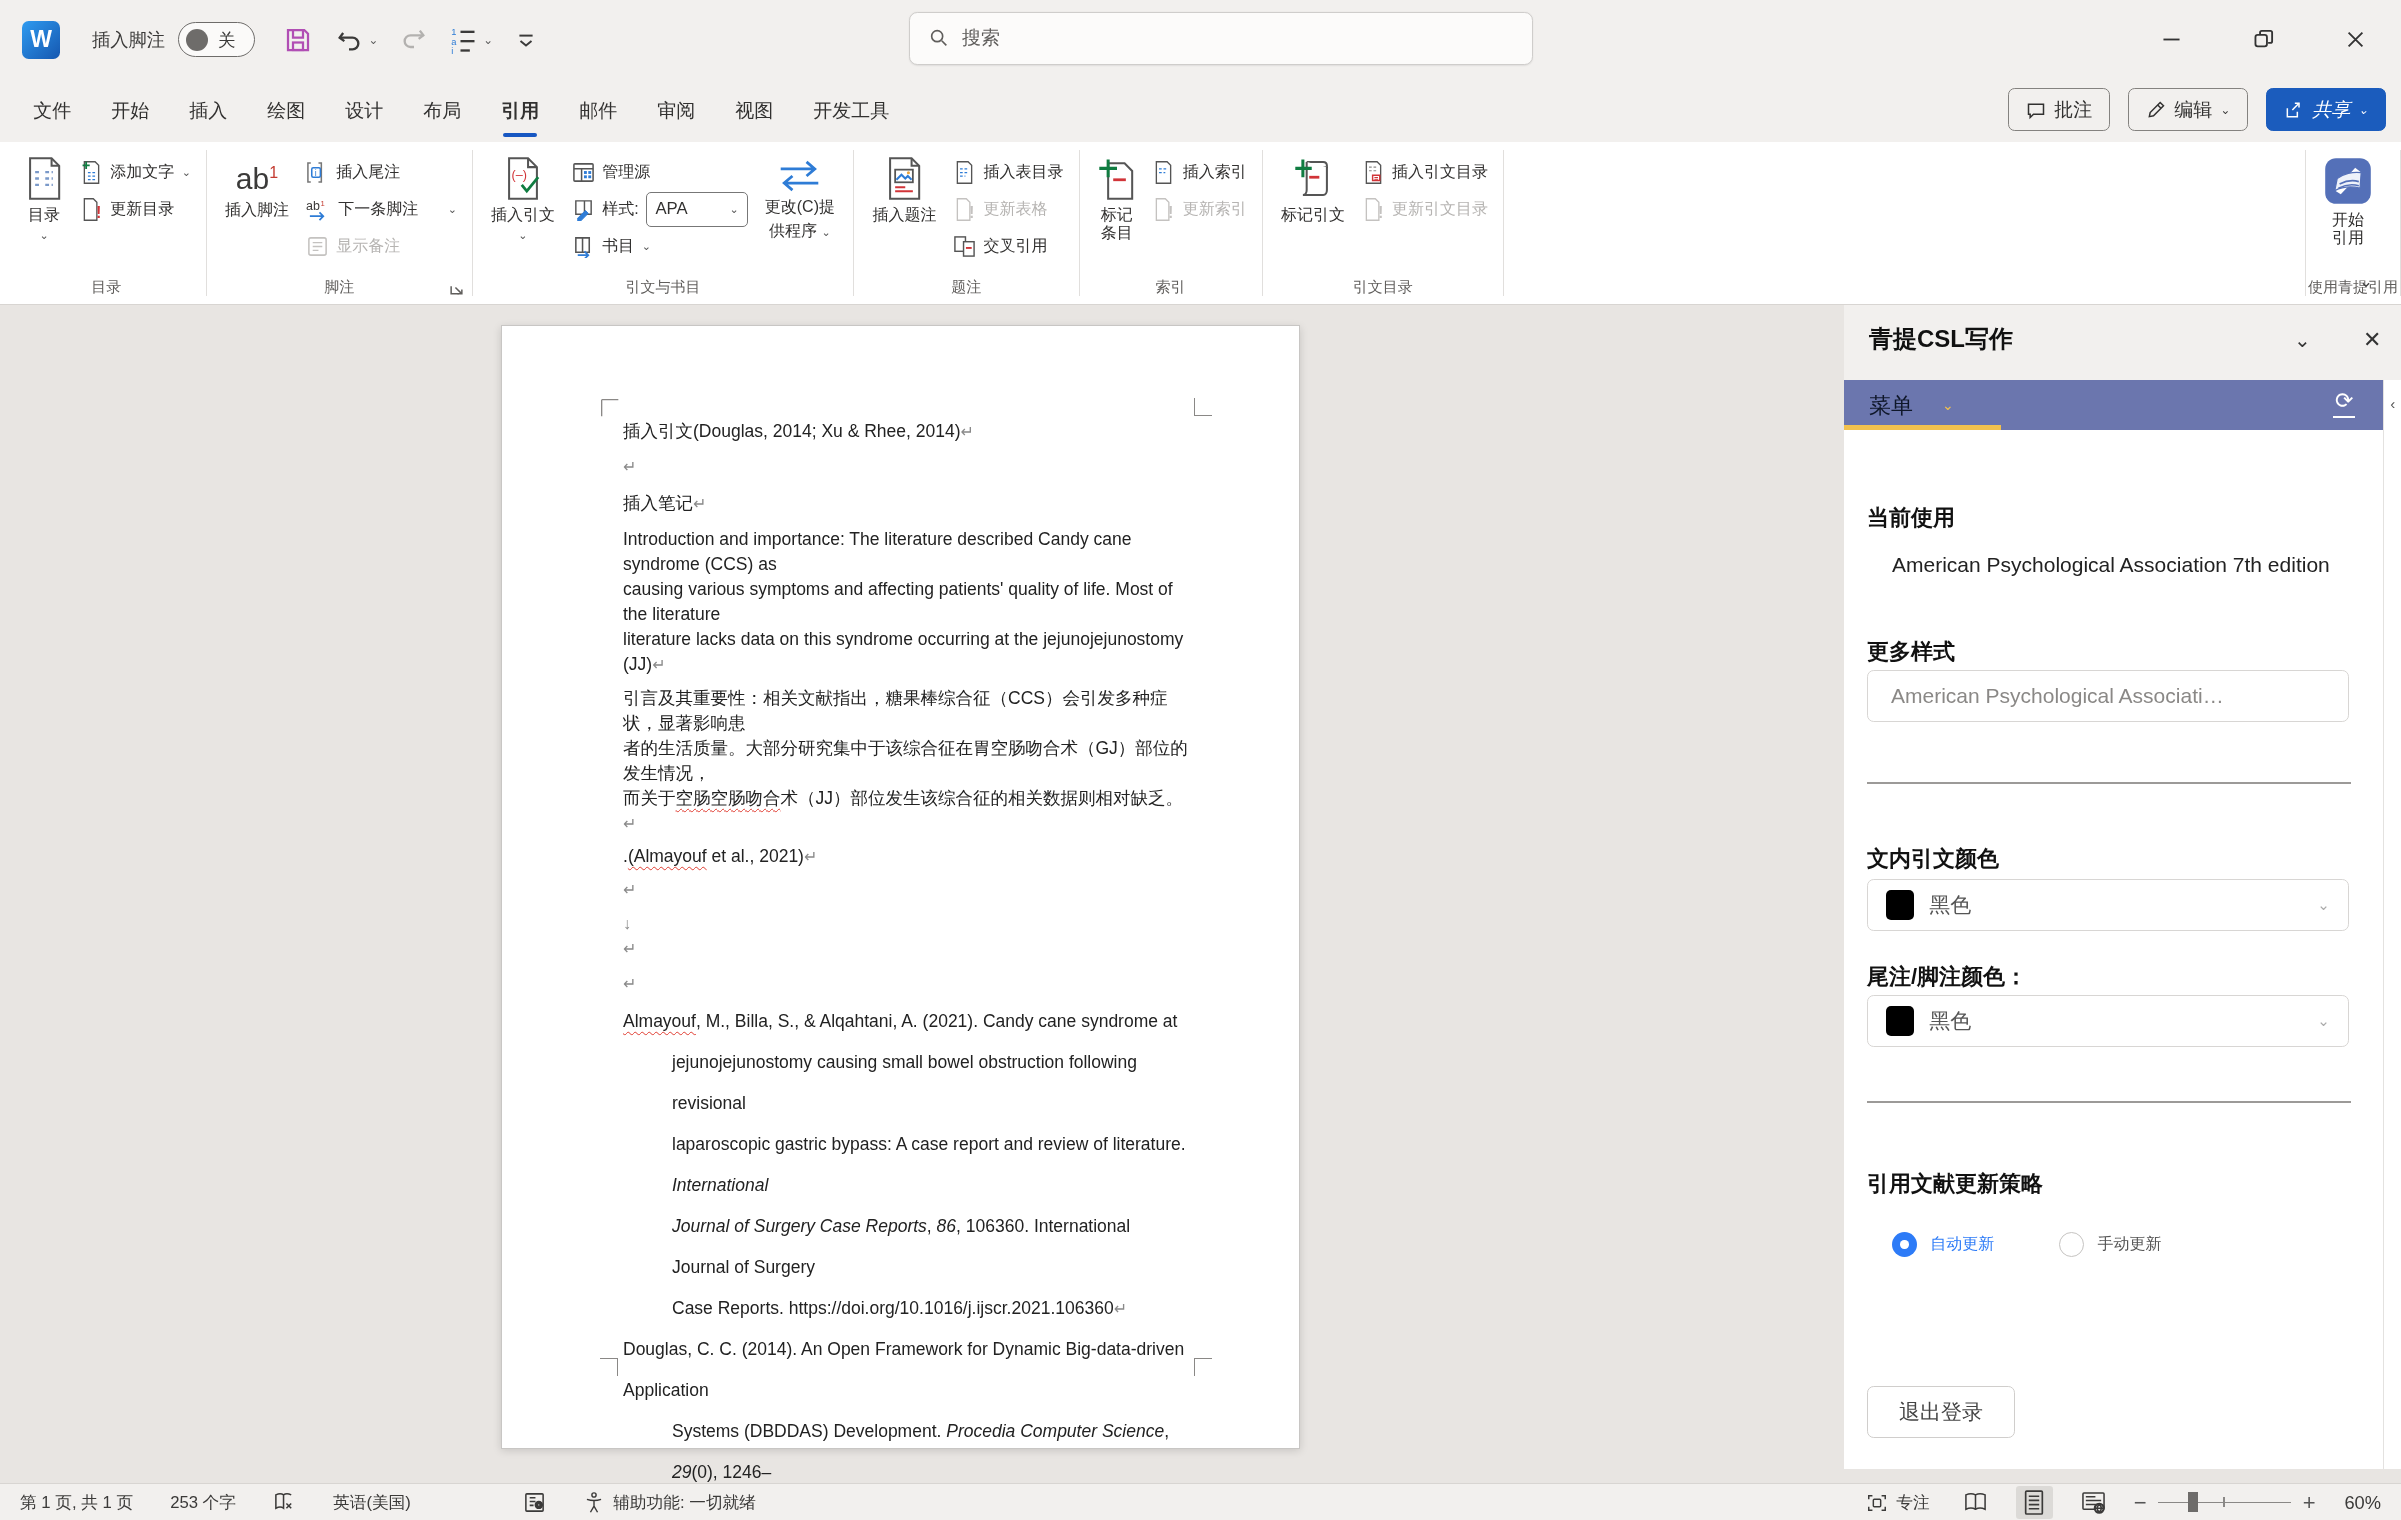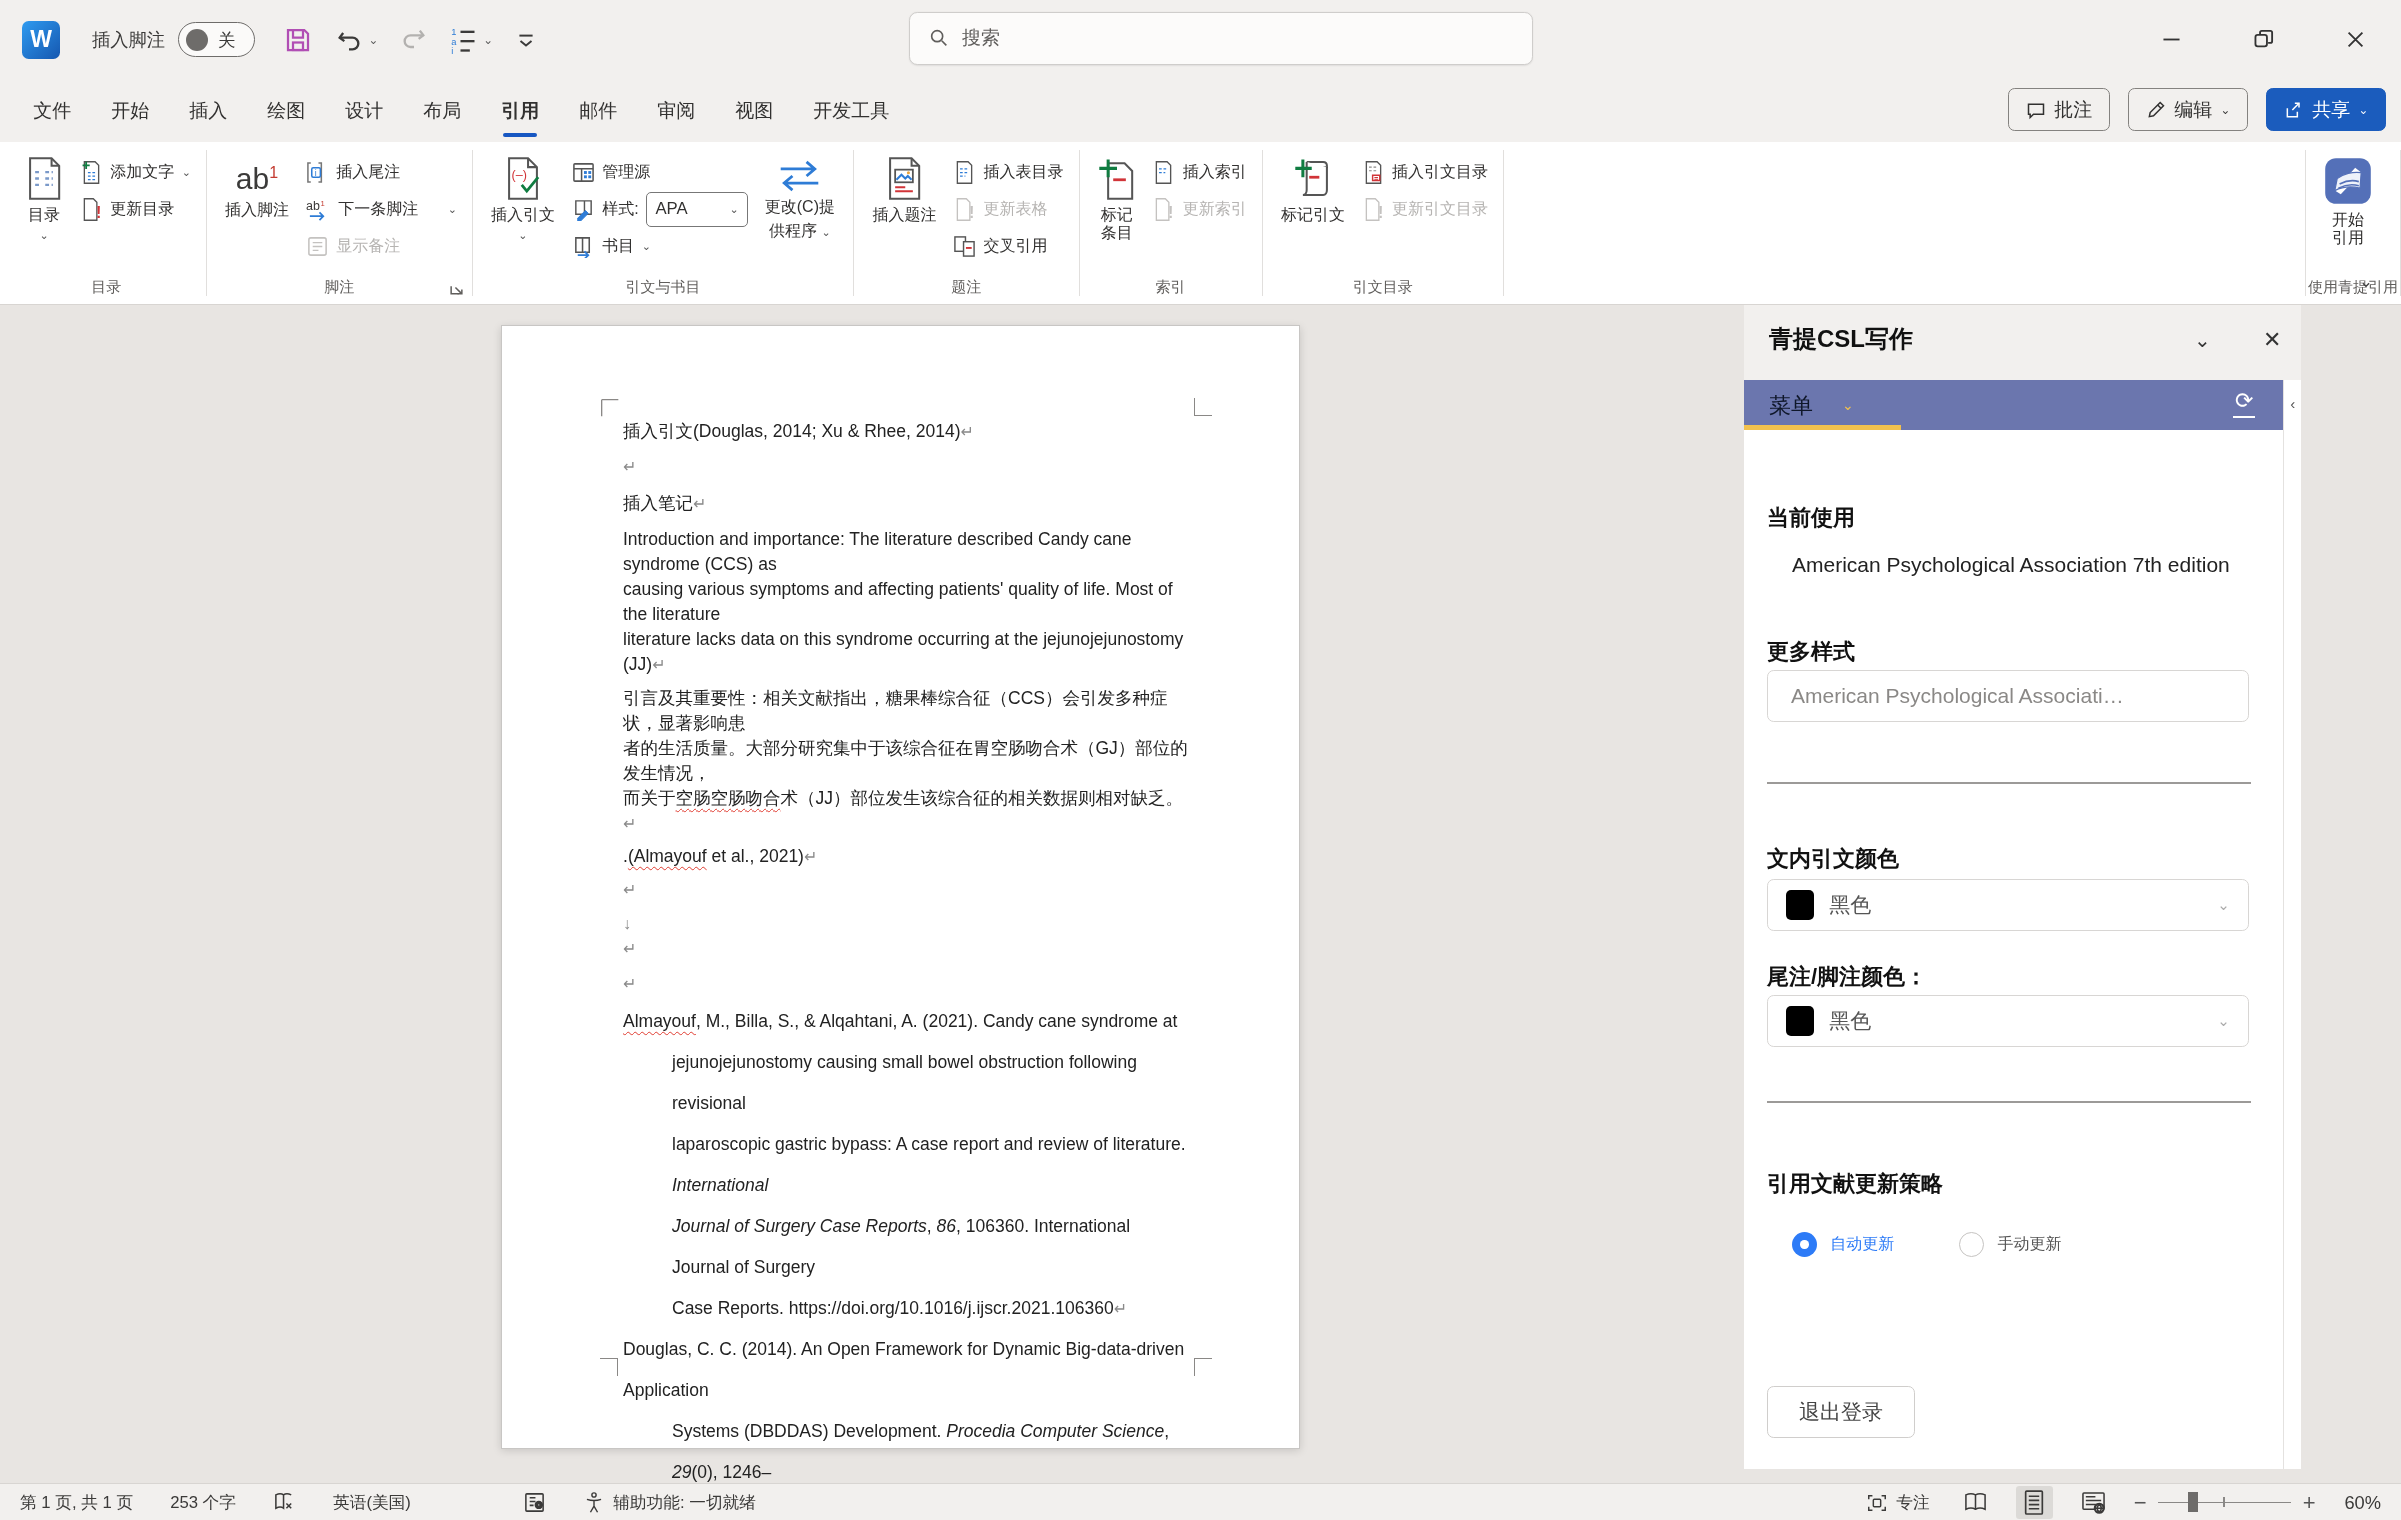--- a/index.html
+++ b/index.html
@@ -30,21 +30,21 @@
 
   
   .tabrow { height:63px; background:#f2f0ee; display:flex; align-items:center; padding-left:13.3px; position:relative; }
   .tab { font-size:19px; color:#323130; padding:0 20px; height:63px; display:flex; align-items:center; position:relative; }
   .tab.active { font-weight:bold; }
   .tab.active::after { content:""; position:absolute; left:22px; right:22px; bottom:5px; height:4.2px;
     border-radius:2.5px; background:#1757c2; }
   .tabrow-right { position:absolute; right:15px; top:9.2px; display:flex; gap:18.3px; }
   .pillbtn { height:43px; border:0.8px solid #84827f; border-radius:6.7px; background:transparent;
     display:flex; align-items:center; gap:8.3px; padding:0 16.7px; font-size:19px; color:#323130; }
-  .pillbtn.share { background:#1b5cbd; border-color:#1b5cbd; color:#fff; }
+  .pillbtn.share { background:#1b5cbd; border-color:#1b5cbd; color:#fff;font-style:italic; }
   .pillbtn .dd { font-size:11.7px; }
 
   
   .ribbon { height:163px; background:#fff; border-bottom:0.8px solid #d8d5d2; display:flex; position:relative; padding-left:6.7px; }
   .grp { position:relative; display:flex; padding:8.3px 8.3px 33px; }
   .grp-label { position:absolute; bottom:6.7px; left:0; right:0; text-align:center; font-size:15px; color:#605e5c; }
   .vdiv { width:0.8px; background:#e1dfdd; margin:8.3px 0; }
   .big { display:flex; flex-direction:column; align-items:center; padding:6.7px 10px 0; gap:5.8px;
     font-size:16px; color:#323130; text-align:center; }
   .big .lbl { line-height:18.3px; white-space:nowrap; }
@@ -74,21 +74,21 @@
   .cmark.br { right:87px; top:1032px; border-left:1.7px solid #8a8886; border-top:1.7px solid #8a8886; }
   .dline { line-height:25px; }
   .mark { color:#8a8a8a; font-size:16px; }
   .sp-err { text-decoration:underline; text-decoration-style:wavy; text-decoration-color:#e03c31;
     text-decoration-thickness:1.3px; text-underline-offset:4.2px; text-decoration-skip-ink:none; }
   .it { font-style:italic; }
   .refline { line-height:41px; }
   .ind { padding-left:49px; }
 
   
-  .panel { position:absolute; left:1744px; top:0; width:557px; height:1164px; background:#fff;padding-left:18px; }
+  .panel { position:absolute; left:1844px; top:0; width:557px; height:1164px; background:#fff;padding-left:18px; }
   .panel-head { position:absolute; left:0; top:0; width:100%; height:75px; background:#f2f0ee; }
   .panel-title { position:absolute; left:25px; top:18.3px; font-size:24px; font-weight:bold; color:#111; }
   .panel-chev { position:absolute; left:450px; top:23px; font-size:20px; color:#333; }
   .panel-close { position:absolute; left:519px; top:22px; font-size:22px; color:#333; }
   .menubar { position:absolute; left:0; top:75px; width:539px; height:50px; background:#6b76ae; }
   .menubar .menu { position:absolute; left:25px; top:11px; font-size:22px; color:#0f172a; }
   .menubar .mchev { position:absolute; left:98px; top:16.7px; font-size:14px; color:#f2c14e; }
   .menubar .refresh { position:absolute; right:28px; top:8.3px; color:#fff; font-size:22px;
     border-bottom:2.5px solid #fff; padding:0 1.7px 1.7px; }
   .menubar .ybar { position:absolute; left:0; bottom:0; width:157px; height:5px; background:#f2c14e; }

